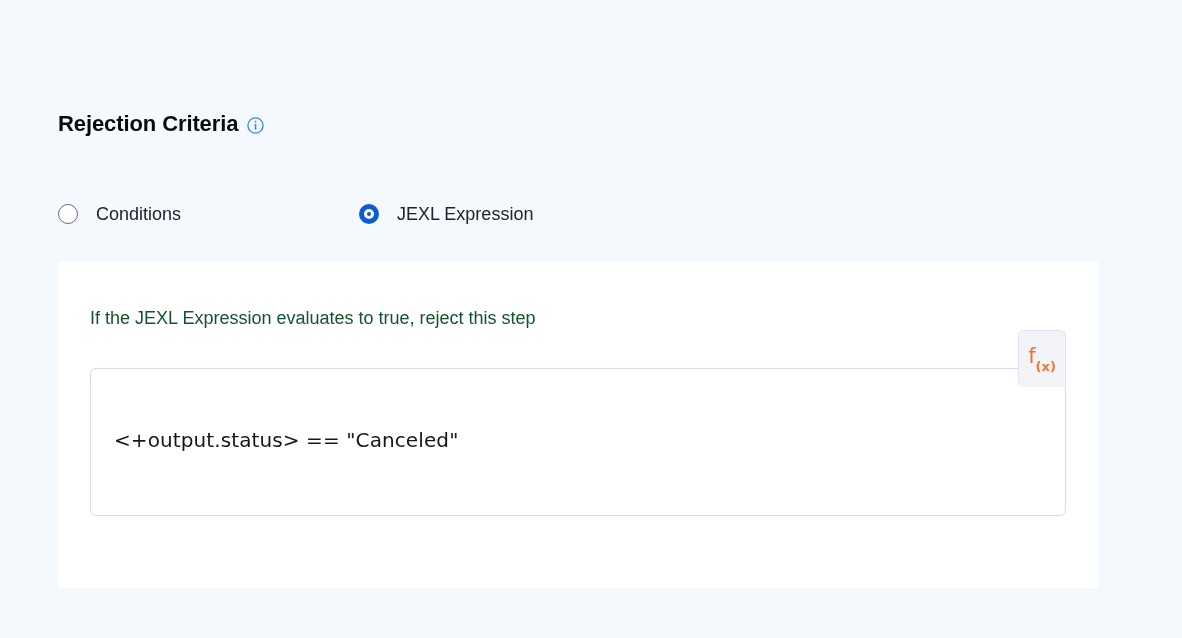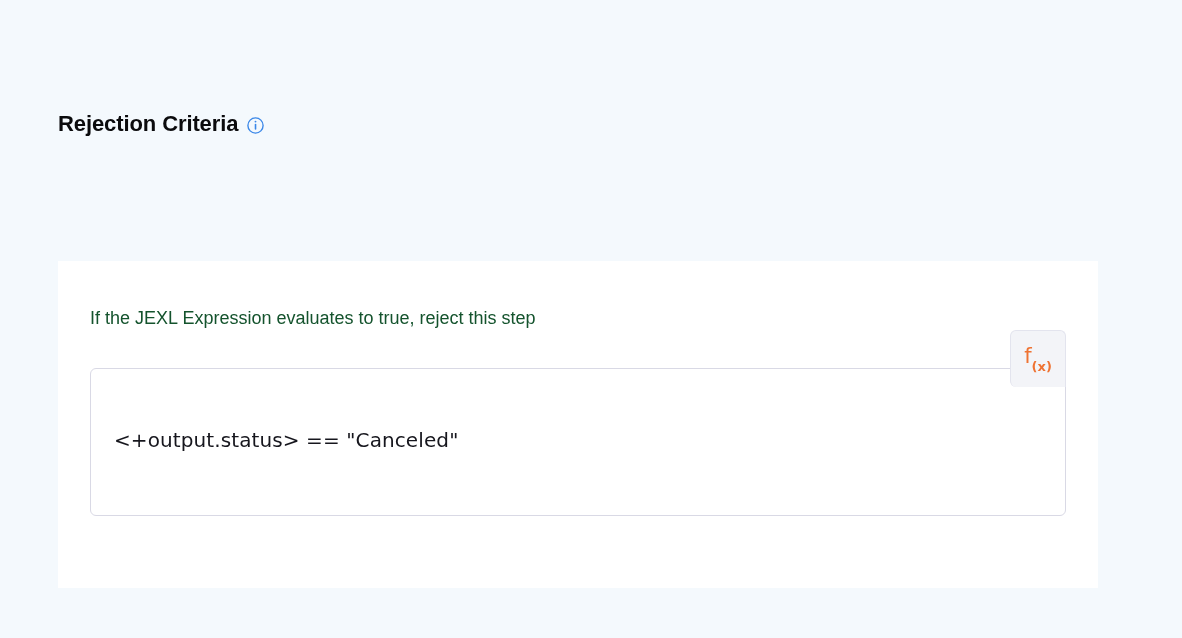--- a/index.html
+++ b/index.html
@@ -157,21 +157,21 @@
     color: #16161d;
     line-height: 26px;
     white-space: pre;
     letter-spacing: 0.1px;
   }
 
   .fx-button {
     position: absolute;
     right: 0px;
     top: -38px;
-    width: 56px;
+    width: 48px;
     height: 57px;
     box-sizing: border-box;
     background: #f3f4f8;
     border: 1px solid #e3e4ee;
     border-bottom: none;
     border-radius: 6px 6px 0 6px;
     display: flex;
     align-items: center;
     justify-content: center;
     cursor: pointer;
@@ -203,20 +203,33 @@
     <div class="section-title">Rejection Criteria</div>
     <span class="info-icon">
       <svg width="17" height="17" viewBox="0 0 17 17" aria-hidden="true">
         <circle cx="8.5" cy="8.5" r="7.6" fill="none" stroke="#3a87e8" stroke-width="1.35"></circle>
         <circle cx="8.5" cy="4.6" r="0.95" fill="#3a87e8"></circle>
         <rect x="7.72" y="6.7" width="1.6" height="6.0" rx="0.75" fill="#3a87e8"></rect>
       </svg>
     </span>
   </div>
 
+  <div class="radio-row">
+
+    <div class="radio-option opt-conditions">
+      <span class="radio-mark off"></span>
+      <span class="radio-label">Conditions</span>
+    </div>
+
+    <div class="radio-option opt-jexl">
+      <span class="radio-mark on"></span>
+      <span class="radio-label">JEXL Expression</span>
+    </div>
+
+  </div>
 
   <div class="card">
 
     <div class="card-caption">If the JEXL Expression evaluates to true, reject this step</div>
 
     <div class="expr-wrap">
 
       <div class="expr-box">
         <div class="expr-text">&lt;+output.status&gt; == "Canceled"</div>
       </div>

